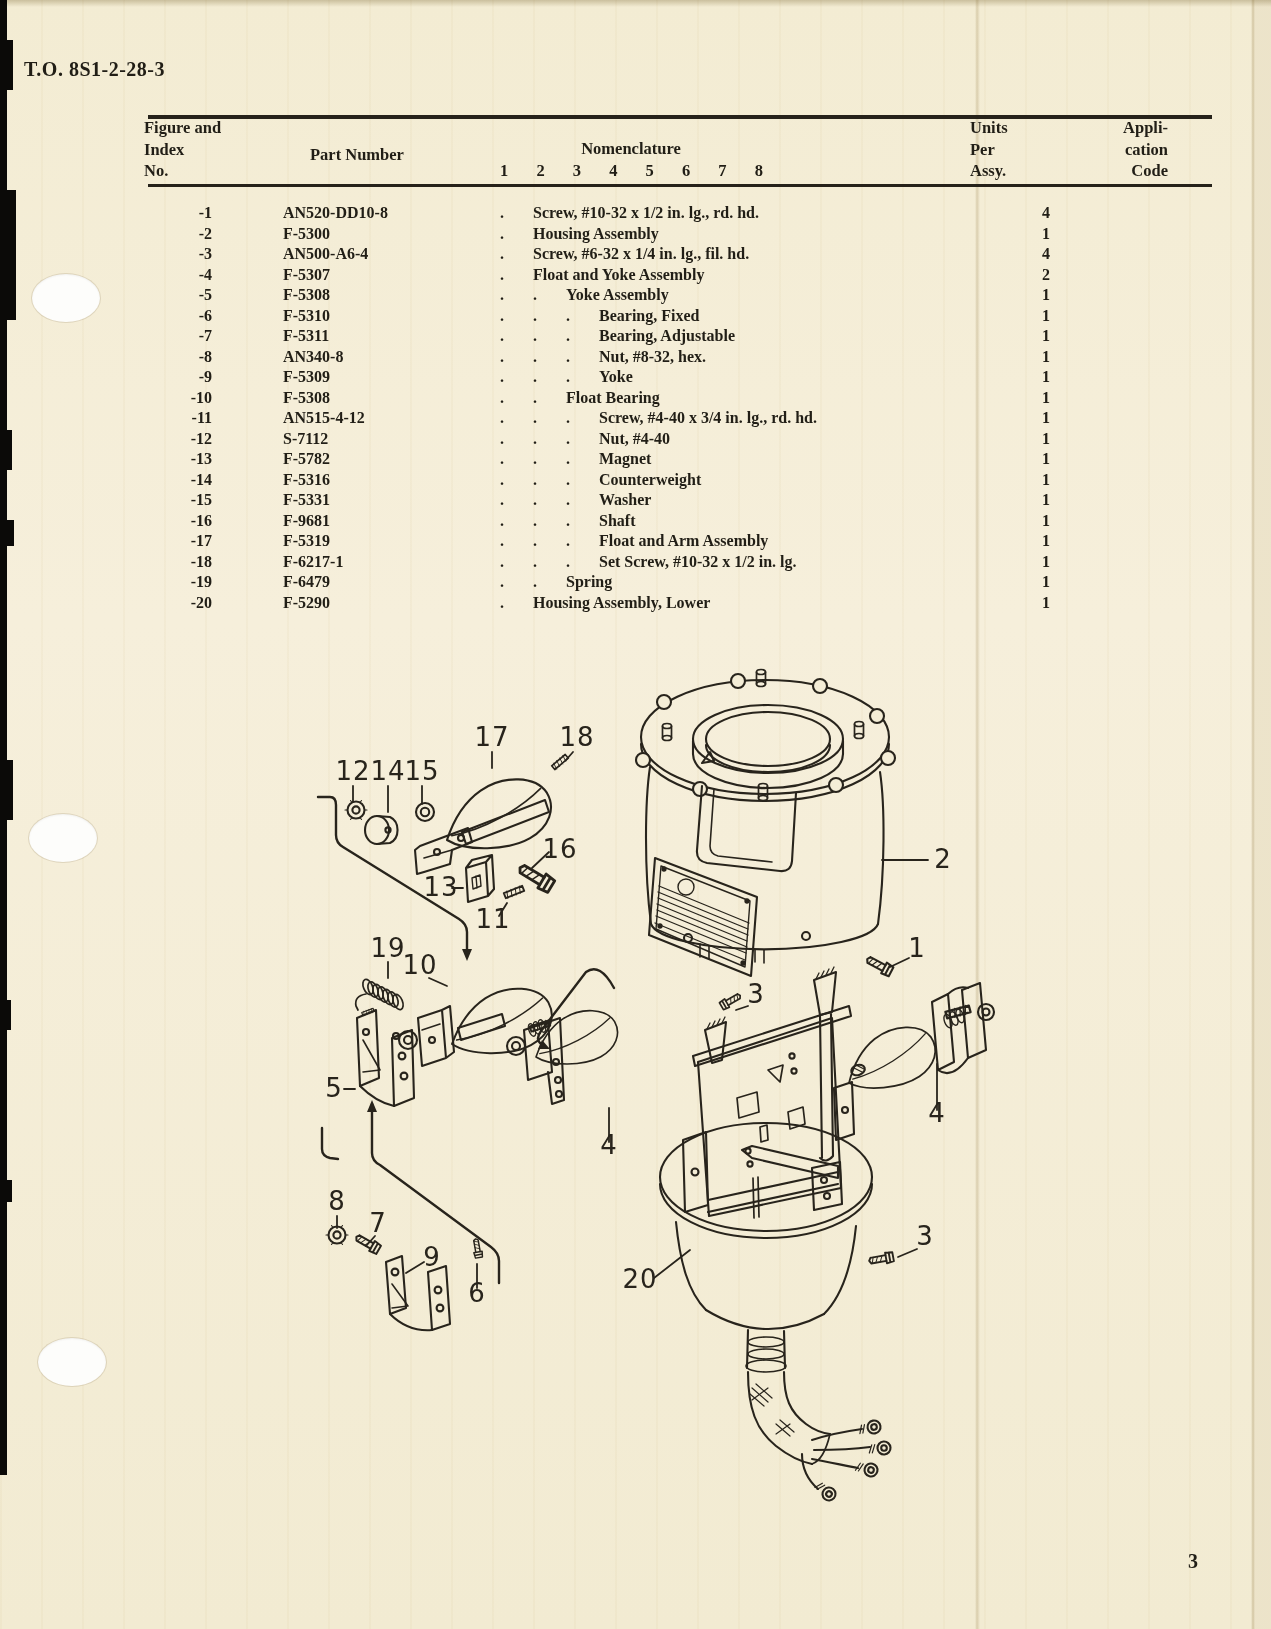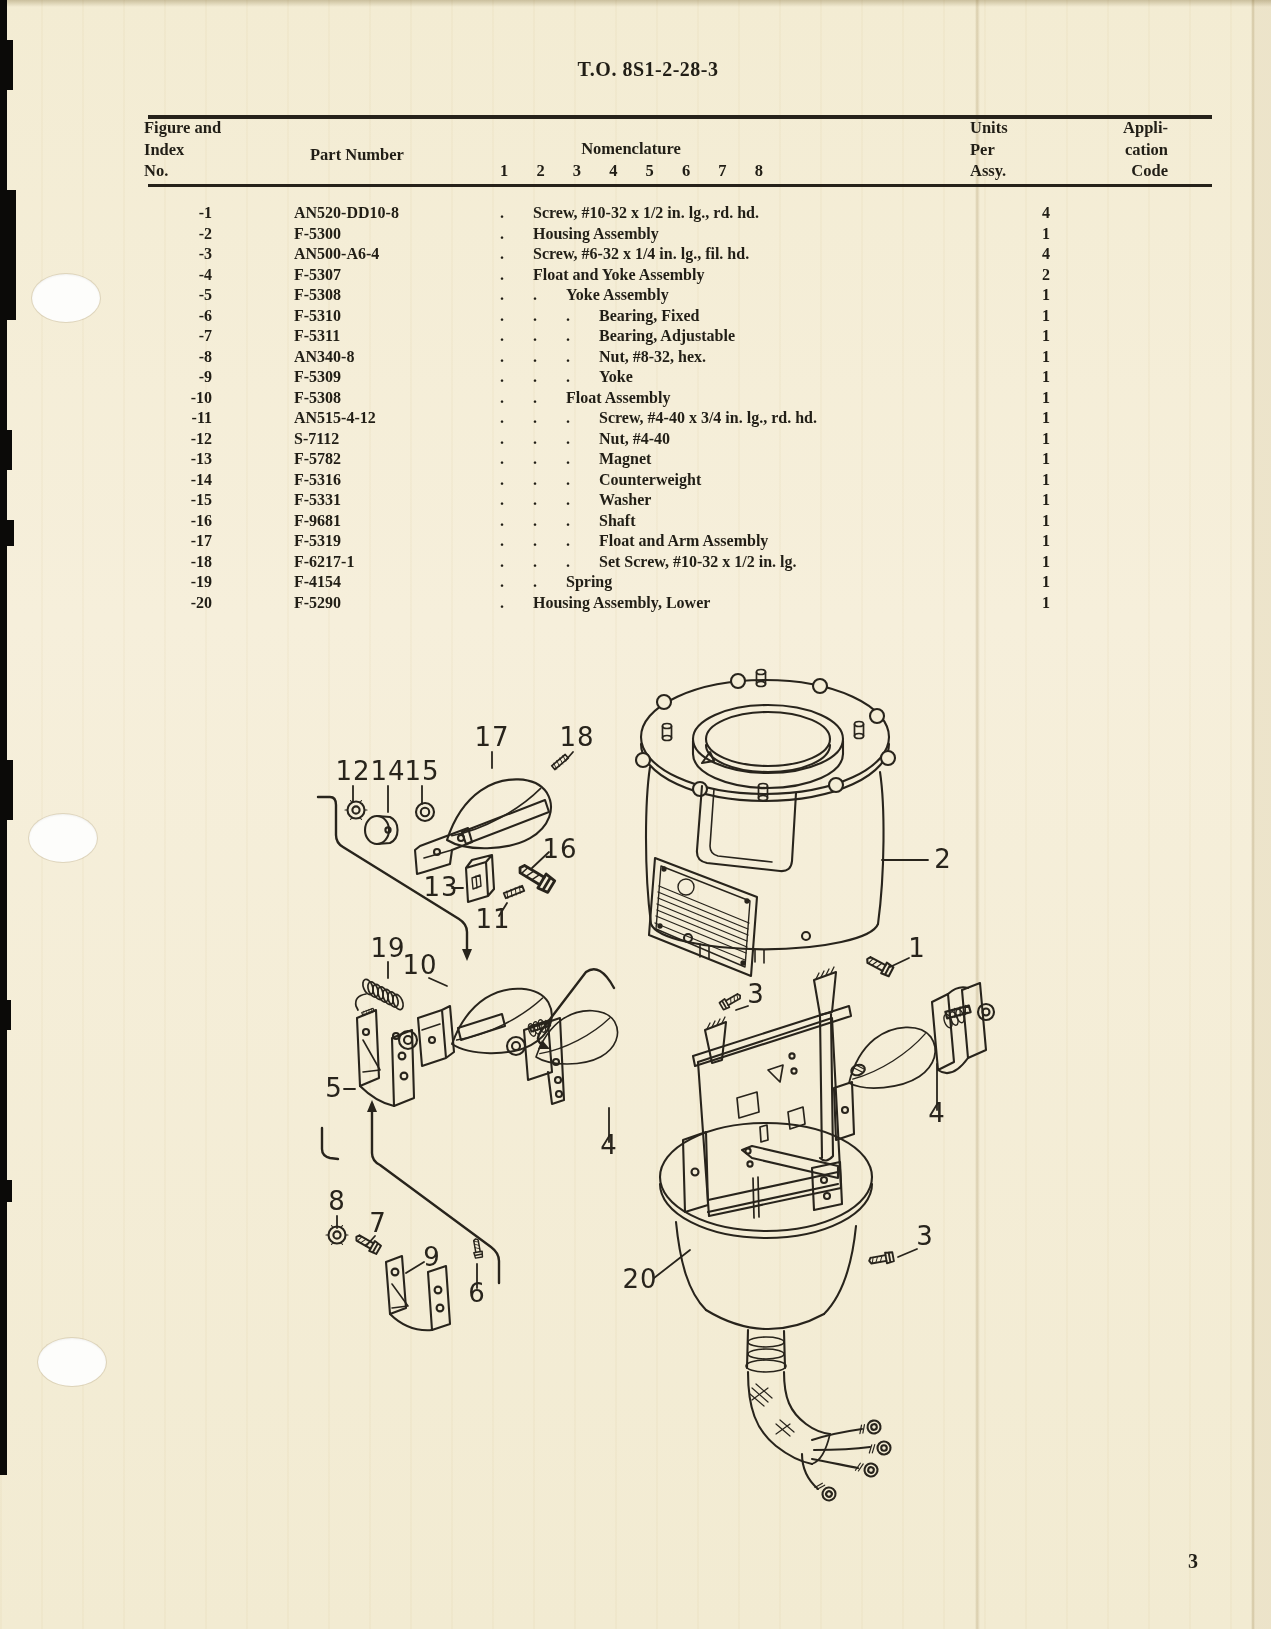--- a/index.html
+++ b/index.html
@@ -9,28 +9,28 @@
     background:
       linear-gradient(180deg, rgba(110,88,35,.30) 0px, rgba(110,88,35,0) 7px),
       linear-gradient(90deg, rgba(0,0,0,0) 975px, rgba(150,125,70,.28) 977px, rgba(0,0,0,0) 980px),
       linear-gradient(90deg, rgba(0,0,0,0) 1251px, rgba(150,125,70,.35) 1253px, rgba(235,226,200,.85) 1255px),
       repeating-linear-gradient(90deg, rgba(185,155,85,.055) 0 2px, rgba(0,0,0,0) 2px 41px),
       linear-gradient(180deg,#f3ecd3 0%,#f6efdb 38%,#f2ebd2 100%);
   }
   .blackedge{position:absolute;left:0;top:0;width:7px;height:1475px;background:#0b0a08;}
   .jag{position:absolute;background:#0b0a08;}
   .hole{position:absolute;background:#fdfdfb;border-radius:50%;box-shadow:0 0 0 1px rgba(120,100,60,.18), inset 0 1px 2px rgba(0,0,0,.05);}
-  .doctitle{position:absolute;left:24px;top:58px;width:1248px;text-align:center;
+  .doctitle{position:absolute;left:24px;top:58px;width:1248px;text-align:left;
     font-size:20px;font-weight:700;letter-spacing:.5px;}
   .rule{position:absolute;left:148px;width:1064px;background:#26221a;}
   .hdr{position:absolute;font-size:16.5px;font-weight:700;line-height:21.5px;}
   .tablebody{position:absolute;left:148px;top:203px;width:1064px;font-size:16px;font-weight:700;}
   .prow{position:relative;height:20.5px;line-height:20.5px;white-space:nowrap;}
   .prow .idx{position:absolute;left:-2px;width:66px;text-align:right;}
-  .prow .part{position:absolute;left:146px;}
+  .prow .part{position:absolute;left:135px;}
   .prow .nom{position:absolute;left:352px;}
   .prow .nom .dot{display:inline-block;width:33px;}
   .prow .units{position:absolute;left:868px;width:60px;text-align:center;}
   .prow .asm{position:absolute;left:147px;letter-spacing:.2px;}
   .caption{position:absolute;left:471px;top:1514px;width:400px;text-align:center;
     font-size:21px;font-weight:700;}
   .pageno{position:absolute;left:1176px;top:1550px;width:34px;text-align:center;
     font-size:20px;font-weight:700;}
   svg.diagram{position:absolute;left:0;top:0;}
   .co{font-family:"DejaVu Sans",sans-serif;font-size:26px;fill:#28241c;letter-spacing:1px;}
@@ -128,21 +128,21 @@
       </div>
       <div class="prow">
         <span class="idx">-9</span>
         <span class="part">F-5309</span>
         <span class="nom"><span class="dot">.</span><span class="dot">.</span><span class="dot">.</span><span>Yoke</span></span>
         <span class="units">1</span>
       </div>
       <div class="prow">
         <span class="idx">-10</span>
         <span class="part">F-5308</span>
-        <span class="nom"><span class="dot">.</span><span class="dot">.</span><span>Float Assembly</span></span>
+        <span class="nom"><span class="dot">.</span><span class="dot">.</span><span>Float Bearing</span></span>
         <span class="units">1</span>
       </div>
       <div class="prow">
         <span class="idx">-11</span>
         <span class="part">AN515-4-12</span>
         <span class="nom"><span class="dot">.</span><span class="dot">.</span><span class="dot">.</span><span>Screw, #4-40 x 3/4 in. lg., rd. hd.</span></span>
         <span class="units">1</span>
       </div>
       <div class="prow">
         <span class="idx">-12</span>
@@ -181,21 +181,21 @@
         <span class="units">1</span>
       </div>
       <div class="prow">
         <span class="idx">-18</span>
         <span class="part">F-6217-1</span>
         <span class="nom"><span class="dot">.</span><span class="dot">.</span><span class="dot">.</span><span>Set Screw, #10-32 x 1/2 in. lg.</span></span>
         <span class="units">1</span>
       </div>
       <div class="prow">
         <span class="idx">-19</span>
-        <span class="part">F-4154</span>
+        <span class="part">F-6479</span>
         <span class="nom"><span class="dot">.</span><span class="dot">.</span><span>Spring</span></span>
         <span class="units">1</span>
       </div>
       <div class="prow">
         <span class="idx">-20</span>
         <span class="part">F-5290</span>
         <span class="nom"><span class="dot">.</span><span>Housing Assembly, Lower</span></span>
         <span class="units">1</span>
       </div>
     </div>

